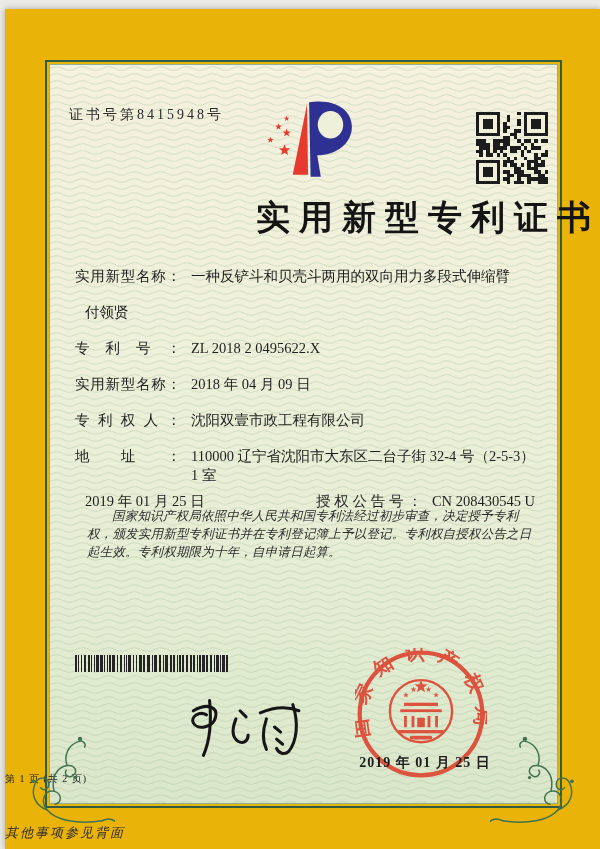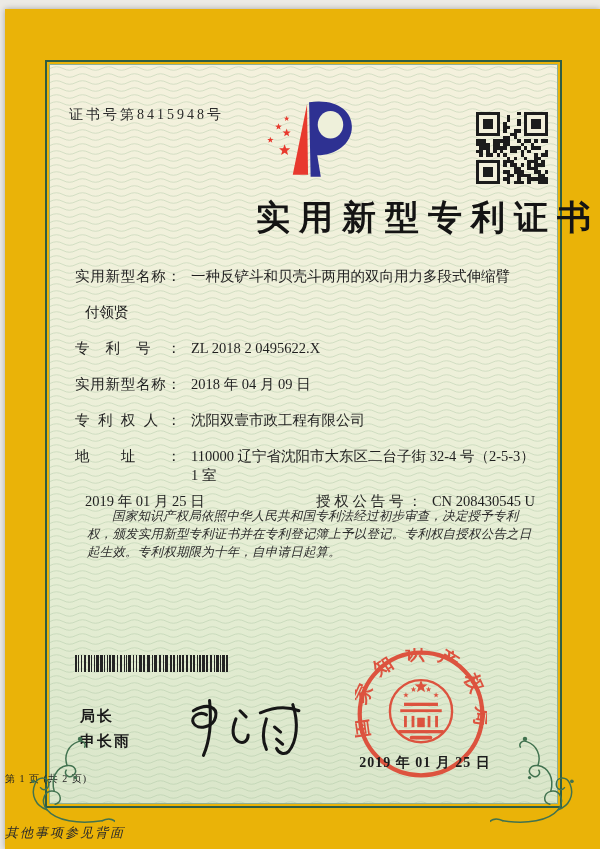--- a/index.html
+++ b/index.html
@@ -302,24 +302,20 @@
         <rect x="131" y="0" width="2" height="17"></rect>
         <rect x="135" y="0" width="2" height="17"></rect>
         <rect x="139" y="0" width="1" height="17"></rect>
         <rect x="141" y="0" width="3" height="17"></rect>
         <rect x="145" y="0" width="1" height="17"></rect>
         <rect x="147" y="0" width="3" height="17"></rect>
         <rect x="151" y="0" width="2" height="17"></rect>
       </g>
   </svg>
 
-  <div class="signer">
-    <div>局长</div>
-    <div>申长雨</div>
-  </div>
 
   <svg class="signature" viewBox="0 0 130 60" fill="none" stroke="#161616" stroke-width="3" stroke-linecap="round">
     <path d="M20,14 C34,6 44,10 42,20 C40,30 24,34 20,26 C17,20 26,14 33,18"></path>
     <path d="M36,4 C38,24 36,44 30,58"></path>
     <path d="M62,22 C58,32 58,40 64,44 C69,47 74,44 74,38"></path>
     <path d="M66,14 L72,20"></path>
     <path d="M86,16 C100,10 114,10 124,14"></path>
     <path d="M92,22 C88,34 88,44 92,52"></path>
     <path d="M118,8 C124,26 122,44 114,54 C110,58 104,56 102,51"></path>
     <path d="M100,30 L106,35"></path>

